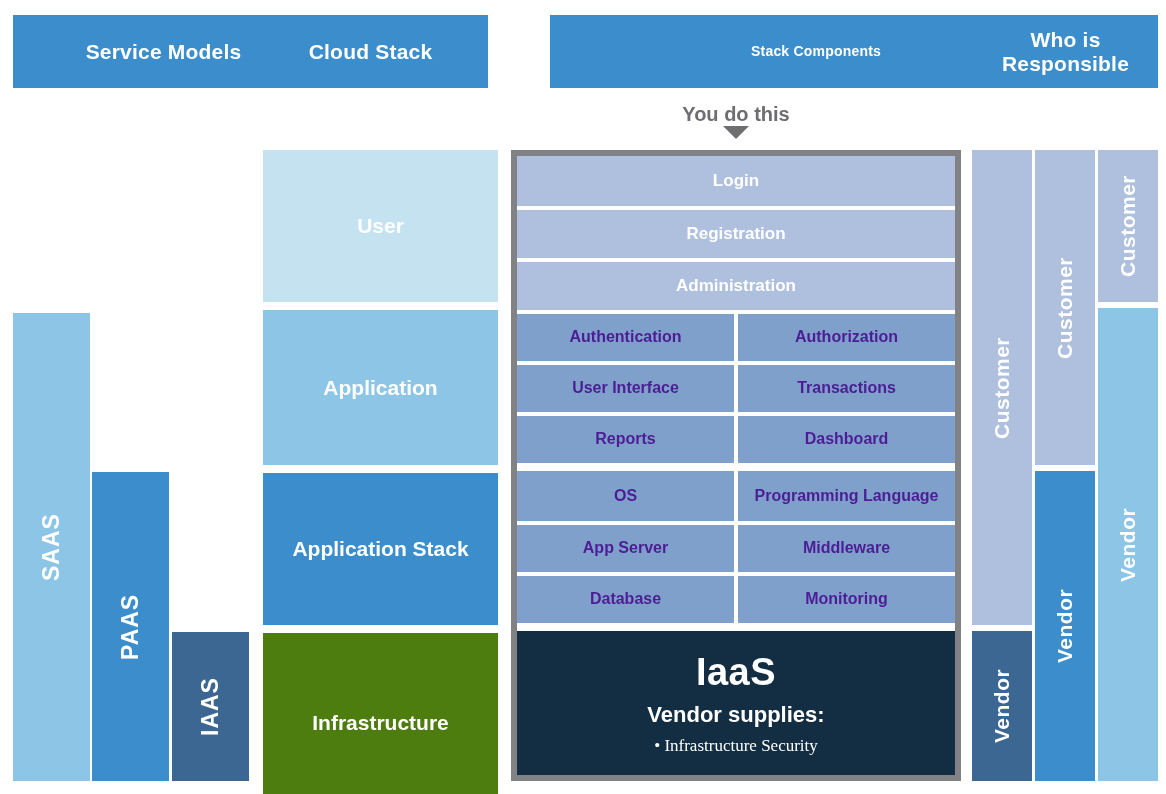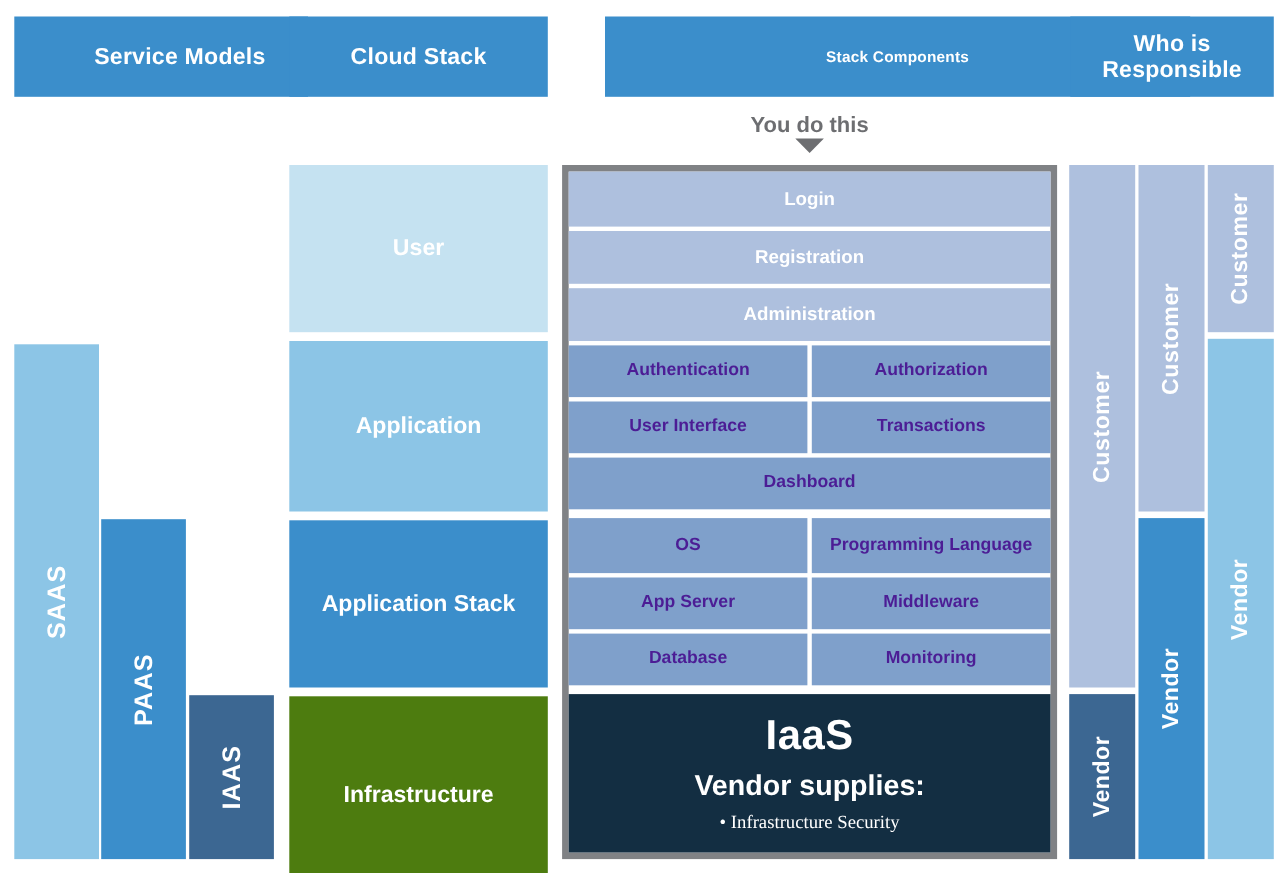--- a/index.html
+++ b/index.html
@@ -17,21 +17,21 @@
     position:absolute;
     background:#3b8ecb;
     color:#ffffff;
     font-weight:bold;
     display:flex;align-items:center;justify-content:center;
     text-align:center;
     letter-spacing:.2px;
     line-height:1.12;
   }
   #hdr-service{left:13px;  top:15px; width:233px; height:73px; font-size:21px;padding-left:34px;}
-  #hdr-cloud  {left:263px; top:15px; width:235px; height:73px; font-size:21px;}
+  #hdr-cloud  {left:253px; top:15px; width:235px; height:73px; font-size:21px;}
   #hdr-stack  {left:511px; top:15px; width:532px; height:73px; font-size:14px;margin-left:39px;}
   #hdr-who    {left:973px; top:15px; width:185px; height:73px; font-size:21px;}
 
   
   #youdothis{
     position:absolute;left:511px;top:99px;width:450px;height:30px;
     display:flex;align-items:center;justify-content:center;
     color:#6d6e71;font-size:20px;font-weight:bold;
   }
   #youdothis-arrow{
@@ -94,21 +94,21 @@
     text-align:center;line-height:1.15;
   }
   .pair-cell.left{margin-right:4px;}
   #iaas-box{
     background:#132e42;
     flex:1;
     display:flex;flex-direction:column;align-items:center;justify-content:center;
     color:#ffffff;text-align:center;
   }
   #iaas-title{font-size:38px;font-weight:bold;letter-spacing:.5px;margin-bottom:8px;}
-  #iaas-sub{font-size:26px;font-weight:bold;margin-bottom:8px;}
+  #iaas-sub{font-size:22px;font-weight:bold;margin-bottom:8px;}
   #iaas-bullet{font-size:17px;font-family:"Liberation Serif", serif;}
   #iaas-bullet:before{content:"\2022\00a0";}
 
   
   .respcol{position:absolute;width:60px;}
   #resp-col-0{left:972px;}
   #resp-col-1{left:1035px;}
   #resp-col-2{left:1098px;}
   .respseg{
     position:absolute;left:0;width:60px;
@@ -190,20 +190,23 @@
       <div class="pair-row" style="height:47px">
         <div class="pair-cell left">
           <span>User Interface</span>
         </div>
         <div class="pair-cell">
           <span>Transactions</span>
         </div>
       </div>
 
       <div class="pair-row" style="height:47px">
+        <div class="pair-cell left">
+          <span>Reports</span>
+        </div>
         <div class="pair-cell">
           <span>Dashboard</span>
         </div>
       </div>
 
       <div class="pair-row" style="height:50px;margin-top:4px">
         <div class="pair-cell left">
           <span>OS</span>
         </div>
         <div class="pair-cell">

